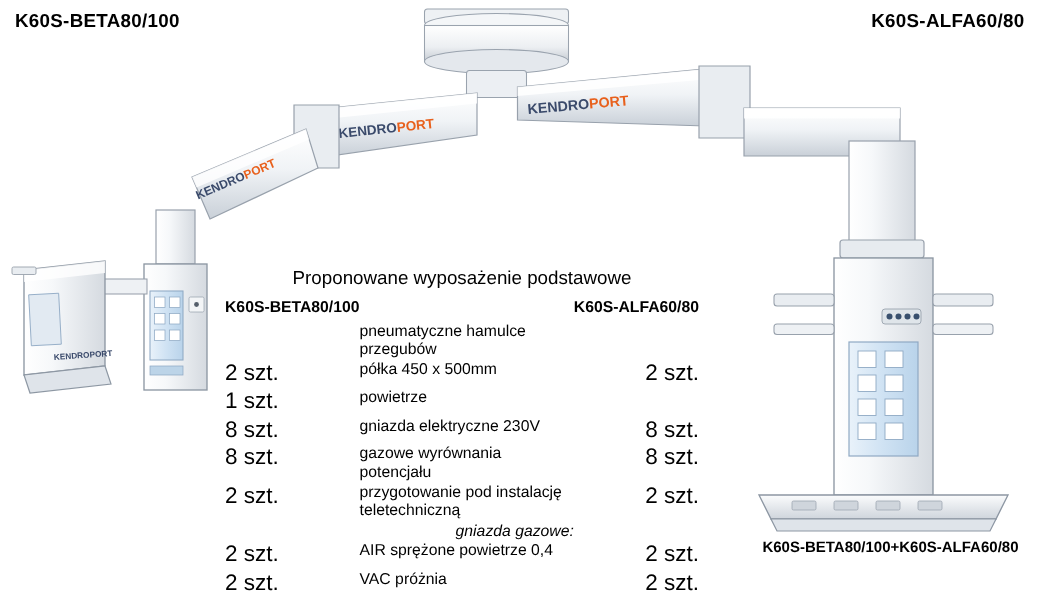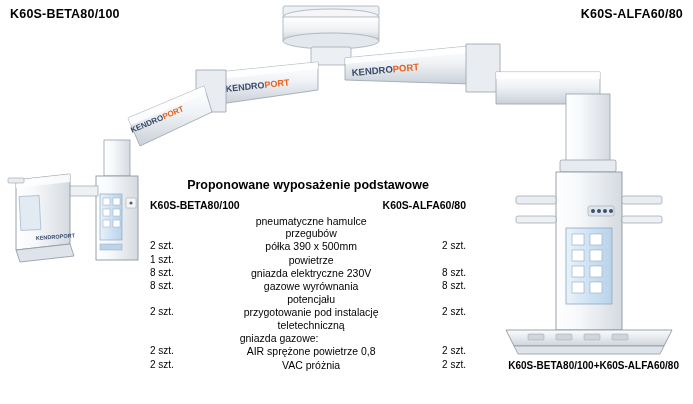--- a/index.html
+++ b/index.html
@@ -45,21 +45,21 @@
   
   .table-block {
     position: absolute;
     left: 150px;
     top: 178px;
     width: 316px;
     text-align: center;
   }
   .table-title {
     font-size: 12.5px;
-    font-weight: bold;
+    font-weight: normal;
     color: #000;
     margin-bottom: 6px;
   }
   table.spec {
     width: 100%;
     border-collapse: collapse;
     font-size: 10.5px;
     color: #000;
   }
   table.spec th {
@@ -71,29 +71,30 @@
   }
   table.spec td {
     padding: 0.5px 0;
     vertical-align: top;
     line-height: 1.18;
   }
   td.col-left, td.col-right {
     width: 46px;
     text-align: left;
     white-space: nowrap;
-    font-size: 10px;
+    font-size: 15px;
   }
   td.col-right { text-align: right; }
   td.col-mid {
-    text-align: center;
+    text-align: left;
     padding: 0 4px;
   }
   tr.section td.col-mid {
-    text-align: left;
+    text-align: right;
+    font-style: italic;
   }
 
   
   .art {
     position: absolute;
     left: 0;
     top: 0;
     width: 693px;
     height: 404px;
     pointer-events: none;
@@ -242,21 +243,21 @@
         </tr>
       </thead>
       <tbody>
         <tr>
           <td class="col-left"></td>
           <td class="col-mid">pneumatyczne  hamulce przegubów</td>
           <td class="col-right"></td>
         </tr>
         <tr>
           <td class="col-left">2 szt.</td>
-          <td class="col-mid">półka 390 x 500mm</td>
+          <td class="col-mid">półka 450 x 500mm</td>
           <td class="col-right">2 szt.</td>
         </tr>
         <tr>
           <td class="col-left">1 szt.</td>
           <td class="col-mid">powietrze</td>
           <td class="col-right"></td>
         </tr>
         <tr>
           <td class="col-left">8 szt.</td>
           <td class="col-mid">gniazda elektryczne 230V</td>
@@ -272,21 +273,21 @@
           <td class="col-mid">przygotowanie pod instalację teletechniczną</td>
           <td class="col-right">2 szt.</td>
         </tr>
         <tr class="section">
           <td class="col-left"></td>
           <td class="col-mid">gniazda gazowe:</td>
           <td class="col-right"></td>
         </tr>
         <tr>
           <td class="col-left">2 szt.</td>
-          <td class="col-mid">AIR sprężone powietrze 0,8</td>
+          <td class="col-mid">AIR sprężone powietrze 0,4</td>
           <td class="col-right">2 szt.</td>
         </tr>
         <tr>
           <td class="col-left">2 szt.</td>
           <td class="col-mid">VAC próżnia</td>
           <td class="col-right">2 szt.</td>
         </tr>
       </tbody>
     </table>
   </div>

